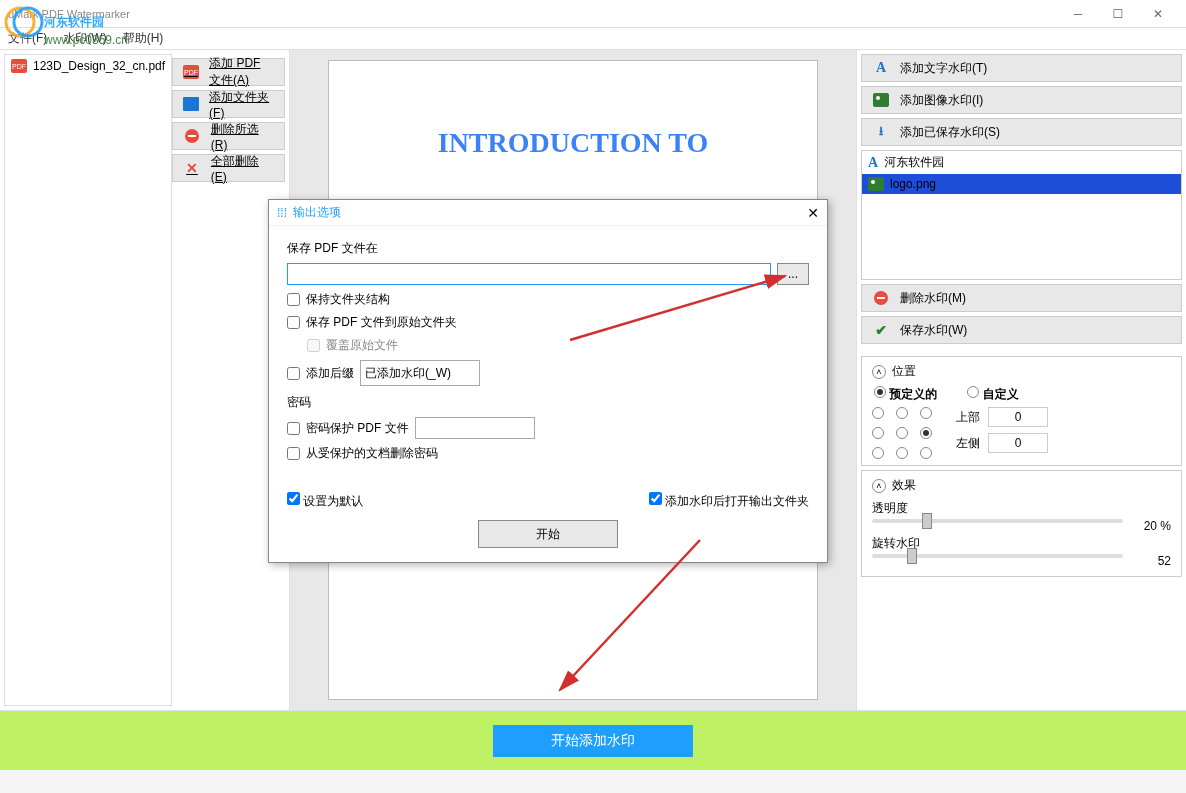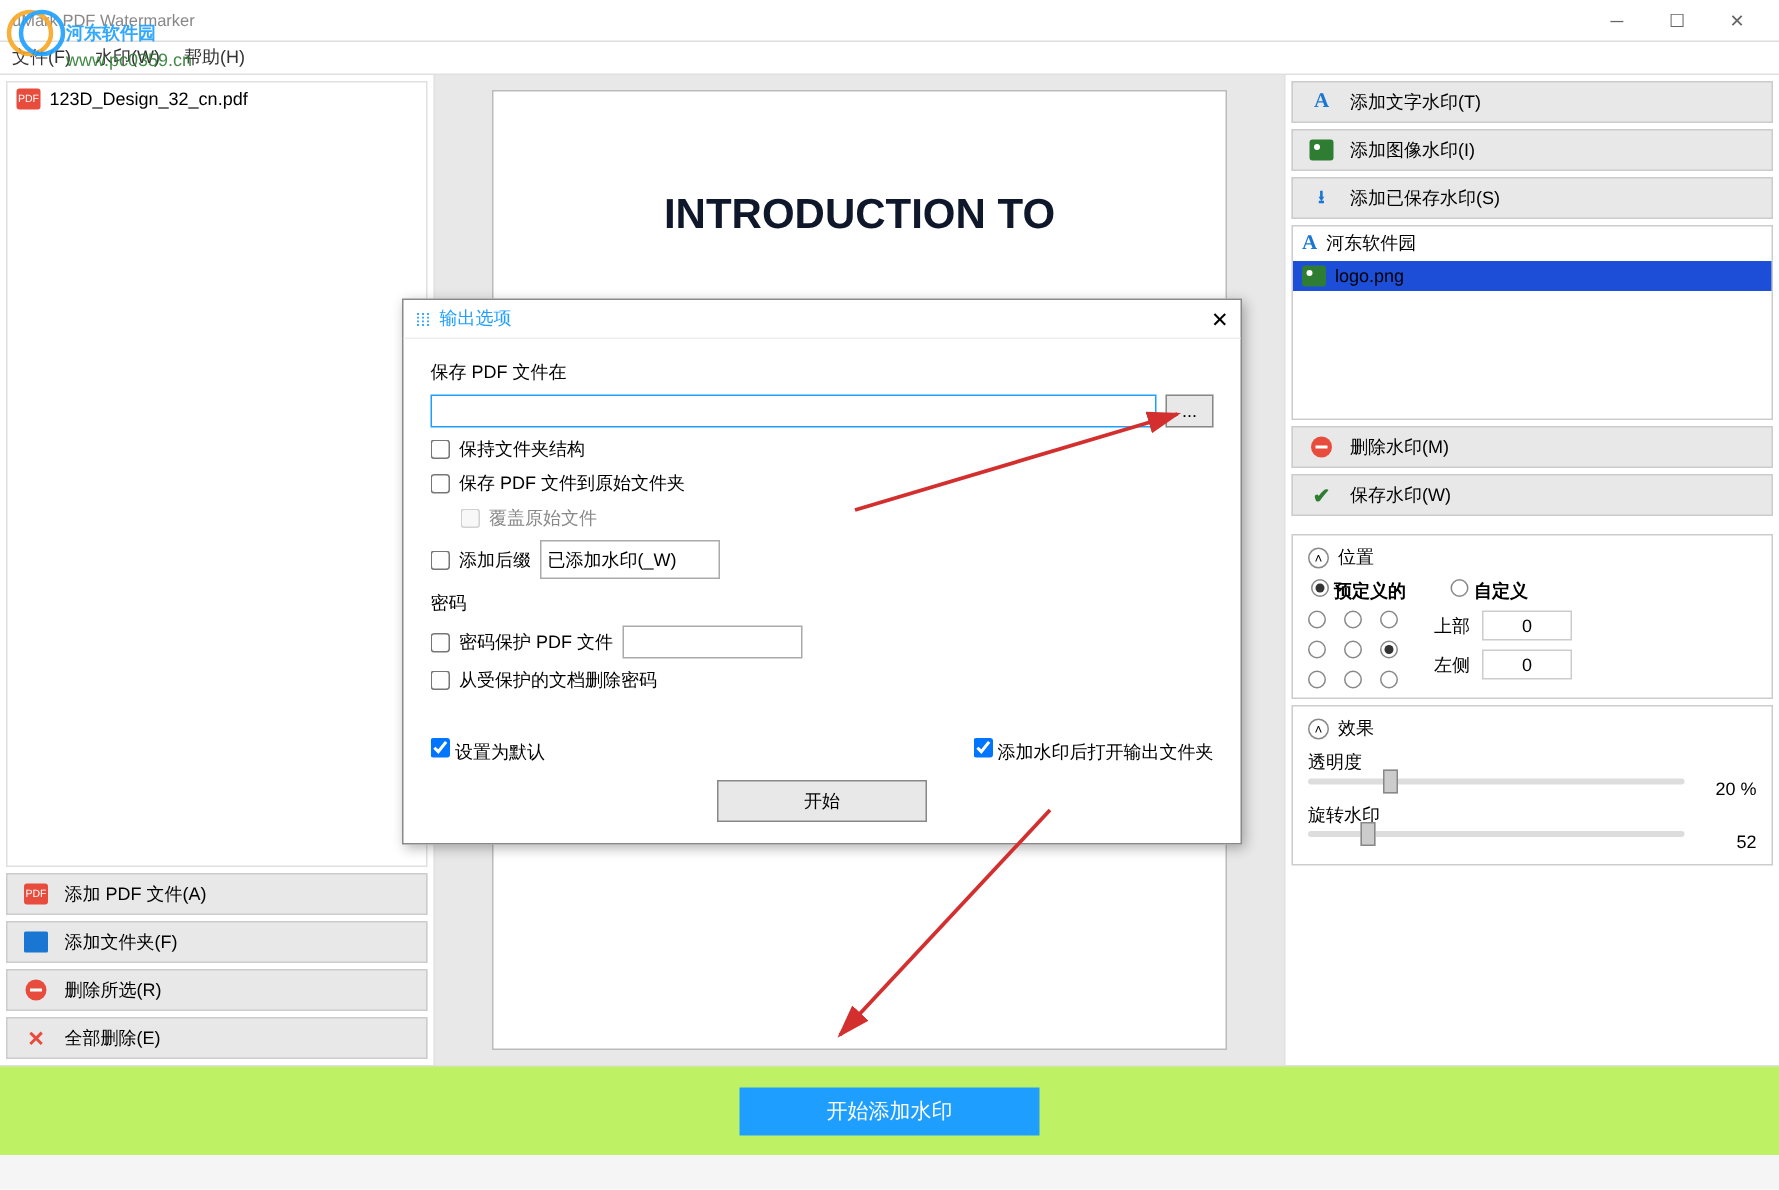--- a/index.html
+++ b/index.html
@@ -8,33 +8,33 @@
 .titlebar { height: 28px; background: #fff; border-bottom: 1px solid #ddd; display: flex; align-items: center; padding: 0 8px; justify-content: space-between; }
 .titlebar .title { color: #888; font-size: 11px; }
 .titlebar .win-controls { display: flex; gap: 0; }
 .titlebar .win-btn { width: 40px; height: 24px; display: flex; align-items: center; justify-content: center; color: #666; }
 
 .menubar { height: 22px; background: #fff; display: flex; align-items: center; padding: 0 8px; gap: 16px; color: #333; border-bottom: 1px solid #e0e0e0; }
 .menubar span { font-size: 12px; }
 
 .main { display: flex; height: 660px; background: #fff; }
 
-.left-panel { width: 290px; background: #fff; border-right: 1px solid #e0e0e0; display: flex; flex-direction: column; padding: 4px; }
+.left-panel { width: 290px; background: #fff; border-right: 1px solid #e0e0e0; display: flex; flex-direction: row; padding: 4px; }
 .file-list { flex: 1; border: 1px solid #e0e0e0; background: #fff; }
 .file-item { display: flex; align-items: center; padding: 4px 6px; gap: 6px; }
 .pdf-icon { width: 16px; height: 14px; background: #e74c3c; color: #fff; font-size: 7px; display: flex; align-items: center; justify-content: center; border-radius: 2px; }
 .folder-icon { width: 16px; height: 14px; background: #1976d2; display: inline-block; border-radius: 1px; }
 
 .left-buttons { margin-top: 4px; display: flex; flex-direction: column; gap: 4px; }
-.left-btn { height: 28px; background: #e8e8e8; border: 1px solid #ccc; display: flex; align-items: center; padding: 12px 10px; gap: 10px; cursor: pointer; }
+.left-btn { height: 28px; background: #e8e8e8; border: 1px solid #ccc; display: flex; align-items: center; padding: 12px 10px; gap: 10px; cursor: pointer; text-decoration: underline; }
 .left-btn .icon { width: 18px; display: flex; justify-content: center; }
 
 .center-panel { flex: 1; background: #e8e8e8; display: flex; justify-content: center; padding: 10px 0; position: relative; }
 .page { width: 490px; background: #fff; border: 1px solid #bbb; padding: 60px 30px; text-align: center; position: relative; }
-.page-title { color: #0f172a; font-size: 28px; font-weight: bold; line-height: 1.6; }
+.page-title { color: #3b82f6; font-size: 28px; font-weight: bold; line-height: 1.6; font-family: Liberation Serif, serif; }
 
 .right-panel { width: 330px; background: #fff; border-left: 1px solid #e0e0e0; padding: 4px; display: flex; flex-direction: column; gap: 4px; }
 .r-btn { height: 28px; background: #e8e8e8; border: 1px solid #ccc; display: flex; align-items: center; padding: 0 10px; gap: 10px; cursor: pointer; }
 .r-btn .icon { width: 18px; display: flex; justify-content: center; align-items: center; }
 
 .watermark-list { border: 1px solid #ccc; height: 130px; background: #fff; }
 .wm-item { display: flex; align-items: center; padding: 3px 6px; gap: 6px; }
 .wm-item.selected { background: #1d4ed8; }
 
 .section { border: 1px solid #ccc; padding: 6px 10px; background: #fff; }

